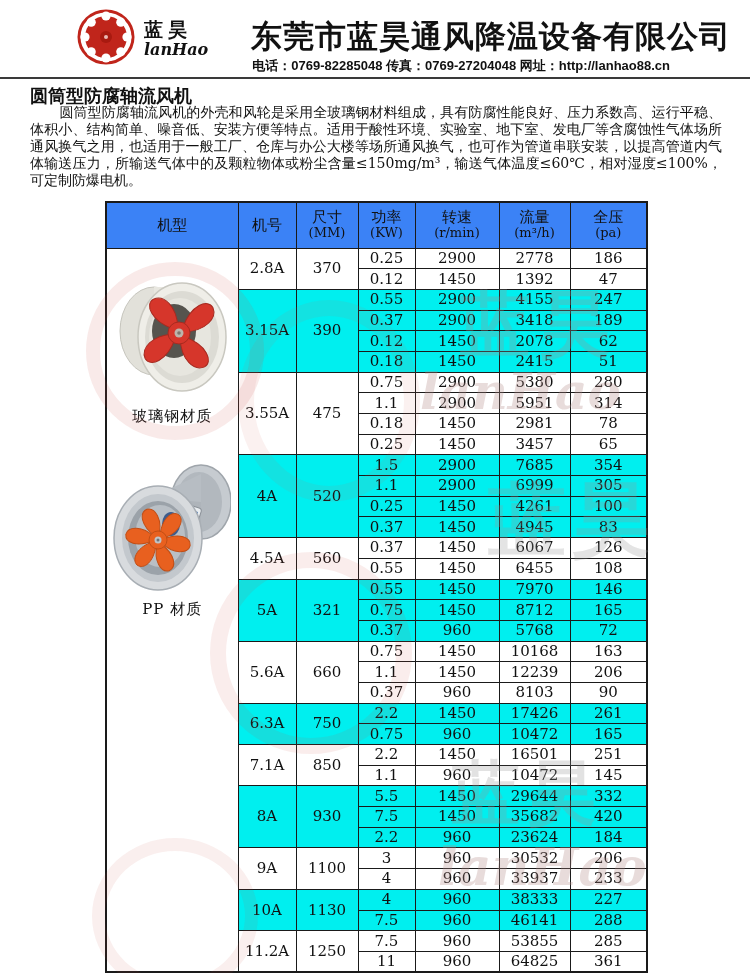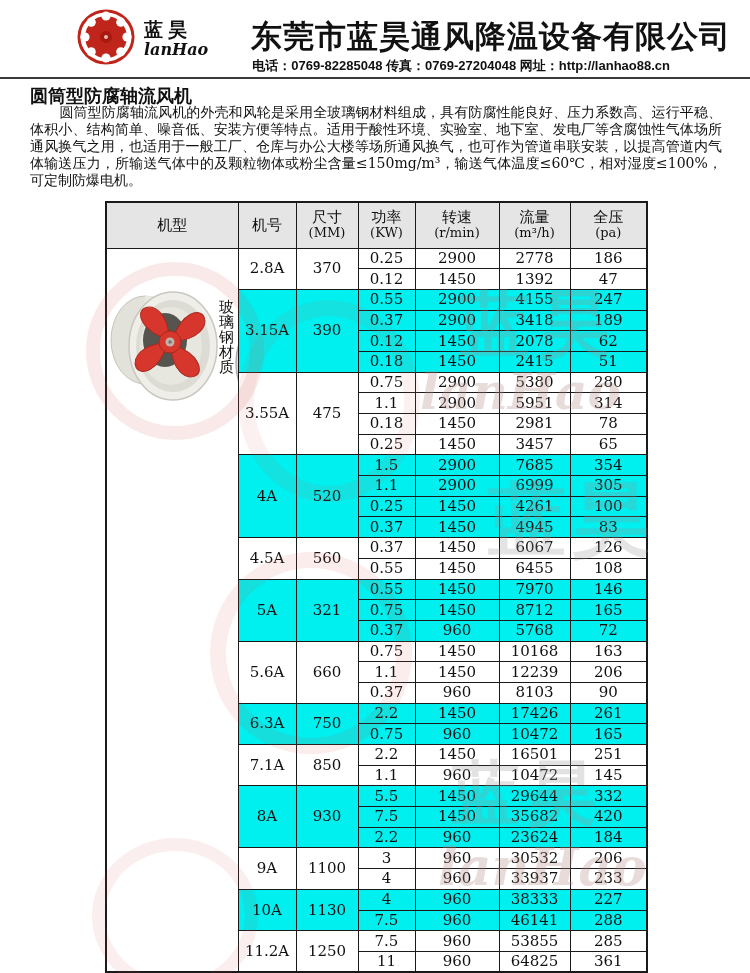--- a/index.html
+++ b/index.html
@@ -29,31 +29,31 @@
     position:absolute;left:30px;top:104px;width:692px;
     font-size:14px;line-height:17px;text-align:justify;text-indent:2.1em;
   }
   
   .table-wrap{position:absolute;left:105px;top:201px;width:541px;}
   table.spec{border-collapse:collapse;table-layout:fixed;width:541px;border:2px solid #1a1a1a;}
   .spec th,.spec td{
     border:1px solid #1a1a1a;padding:0;text-align:center;vertical-align:middle;
     font-weight:normal;overflow:hidden;
   }
-  .spec thead tr{height:46px;background:#e5e5e5;}
+  .spec thead tr{height:46px;background:#3b82f6;}
   .spec thead th{font-size:15px;line-height:1.15;}
   .spec thead .unit{display:block;font-size:13px;}
   .spec thead .unit:empty{display:none;}
   .spec tbody tr{height:20.7px;}
   .spec tbody td{font-size:15px;line-height:1;}
   tr.band-cyan td{background:#00EFEF;}
   tr.band-white td{background:#ffffff;}
   td.model-cell{background:#ffffff !important;vertical-align:top;}
   
-  #model-figures{display:flex;flex-direction:row;align-items:center;width:100%;}
+  #model-figures{display:flex;flex-direction:column;align-items:center;width:100%;}
   .fan-fig{margin-top:26px;}
   .fan-fig2{margin-top:38px;}
   .fan-label{font-size:15px;margin-top:5px;letter-spacing:1px;}
   
   .wm{position:absolute;pointer-events:none;z-index:6;}
   .wm-ring{border-radius:50%;}
   .wm-cn{font-weight:bold;font-family:"Liberation Serif",serif;}
   .wm-script{font-style:italic;font-weight:bold;font-family:"DejaVu Serif",serif;}
 </style>
 </head>

